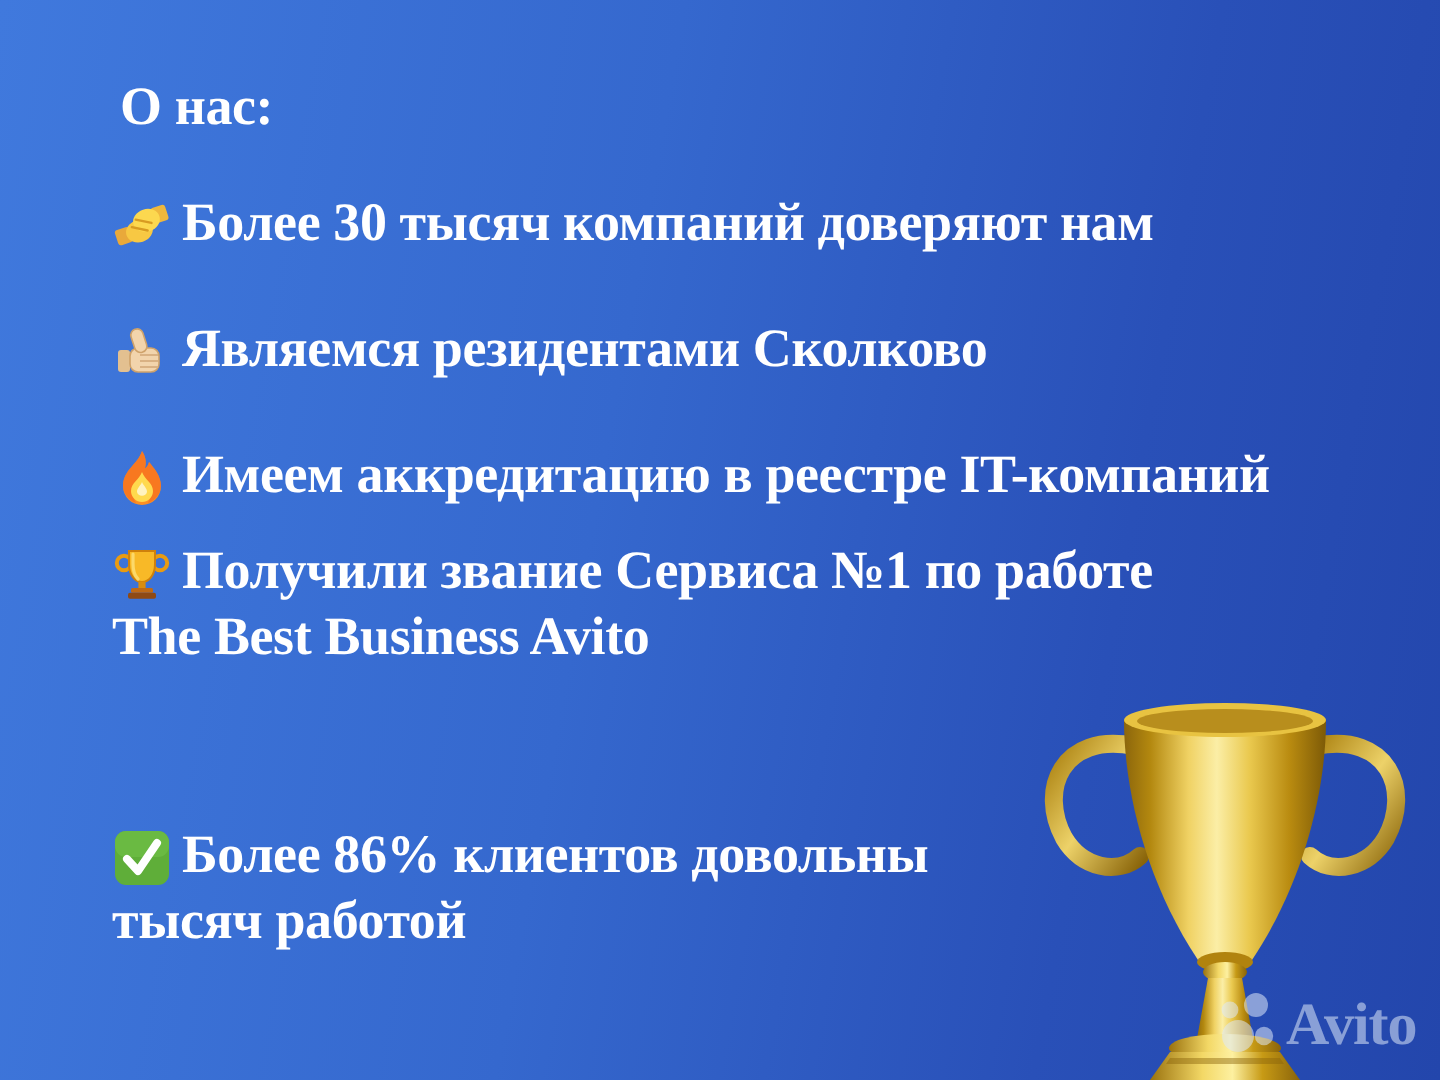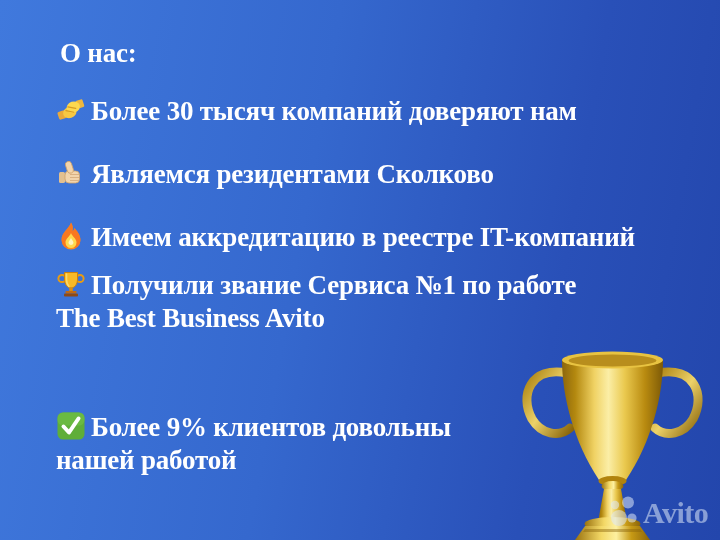--- a/index.html
+++ b/index.html
@@ -13,21 +13,21 @@
   }
   .title{
     position:absolute;left:60px;top:38px;
     color:#ffffff;font-size:27px;font-weight:700;letter-spacing:-0.2px;
   }
   .bullet{
     position:absolute;left:56px;
     color:#ffffff;font-size:27px;font-weight:700;letter-spacing:-0.2px;
     line-height:33px;white-space:nowrap;
   }
-  .bullet .row{display:flex;align-items:flex-start;gap:5px;}
+  .bullet .row{display:flex;align-items:flex-end;gap:5px;}
   .bullet .icon{flex:0 0 auto;display:inline-flex;}
   .b1{top:95px;} .b2{top:158px;} .b3{top:221px;} .b4{top:269px;} .b5{top:411px;}
   .trophy-art{position:absolute;left:503px;top:333px;}
   .watermark{
     position:absolute;left:603px;top:496px;
     display:flex;align-items:center;gap:4px;
   }
   .watermark .brand{
     color:rgba(221,231,248,0.55);
     font-size:30px;font-weight:700;letter-spacing:-0.5px;
@@ -107,23 +107,23 @@
 
   <div class="bullet b5">
     <div class="row">
       <span class="icon">
         <svg width="30" height="30" viewBox="0 0 30 30">
           <rect x="1.5" y="1.5" width="27" height="27" rx="5.5" fill="#5fae39"></rect>
           <rect x="1.5" y="1.5" width="27" height="13" rx="5.5" fill="#6dbd45" opacity="0.8"></rect>
           <path d="M7.5 15.5 L13 21.5 L22.5 7.5" fill="none" stroke="#ffffff" stroke-width="4" stroke-linecap="round" stroke-linejoin="round"></path>
         </svg>
       </span>
-      <span>Более 9% клиентов довольны</span>
+      <span>Более 86% клиентов довольны</span>
     </div>
-    <div>нашей работой</div>
+    <div>тысяч работой</div>
   </div>
 
   <div class="trophy-art">
     <svg width="215" height="207" viewBox="0 0 215 207">
       <defs>
         <linearGradient id="goldCup" x1="0" y1="0" x2="1" y2="0">
           <stop offset="0" stop-color="#8c660c"></stop>
           <stop offset="0.13" stop-color="#b3880f"></stop>
           <stop offset="0.32" stop-color="#f0d264"></stop>
           <stop offset="0.46" stop-color="#fbeea6"></stop>

